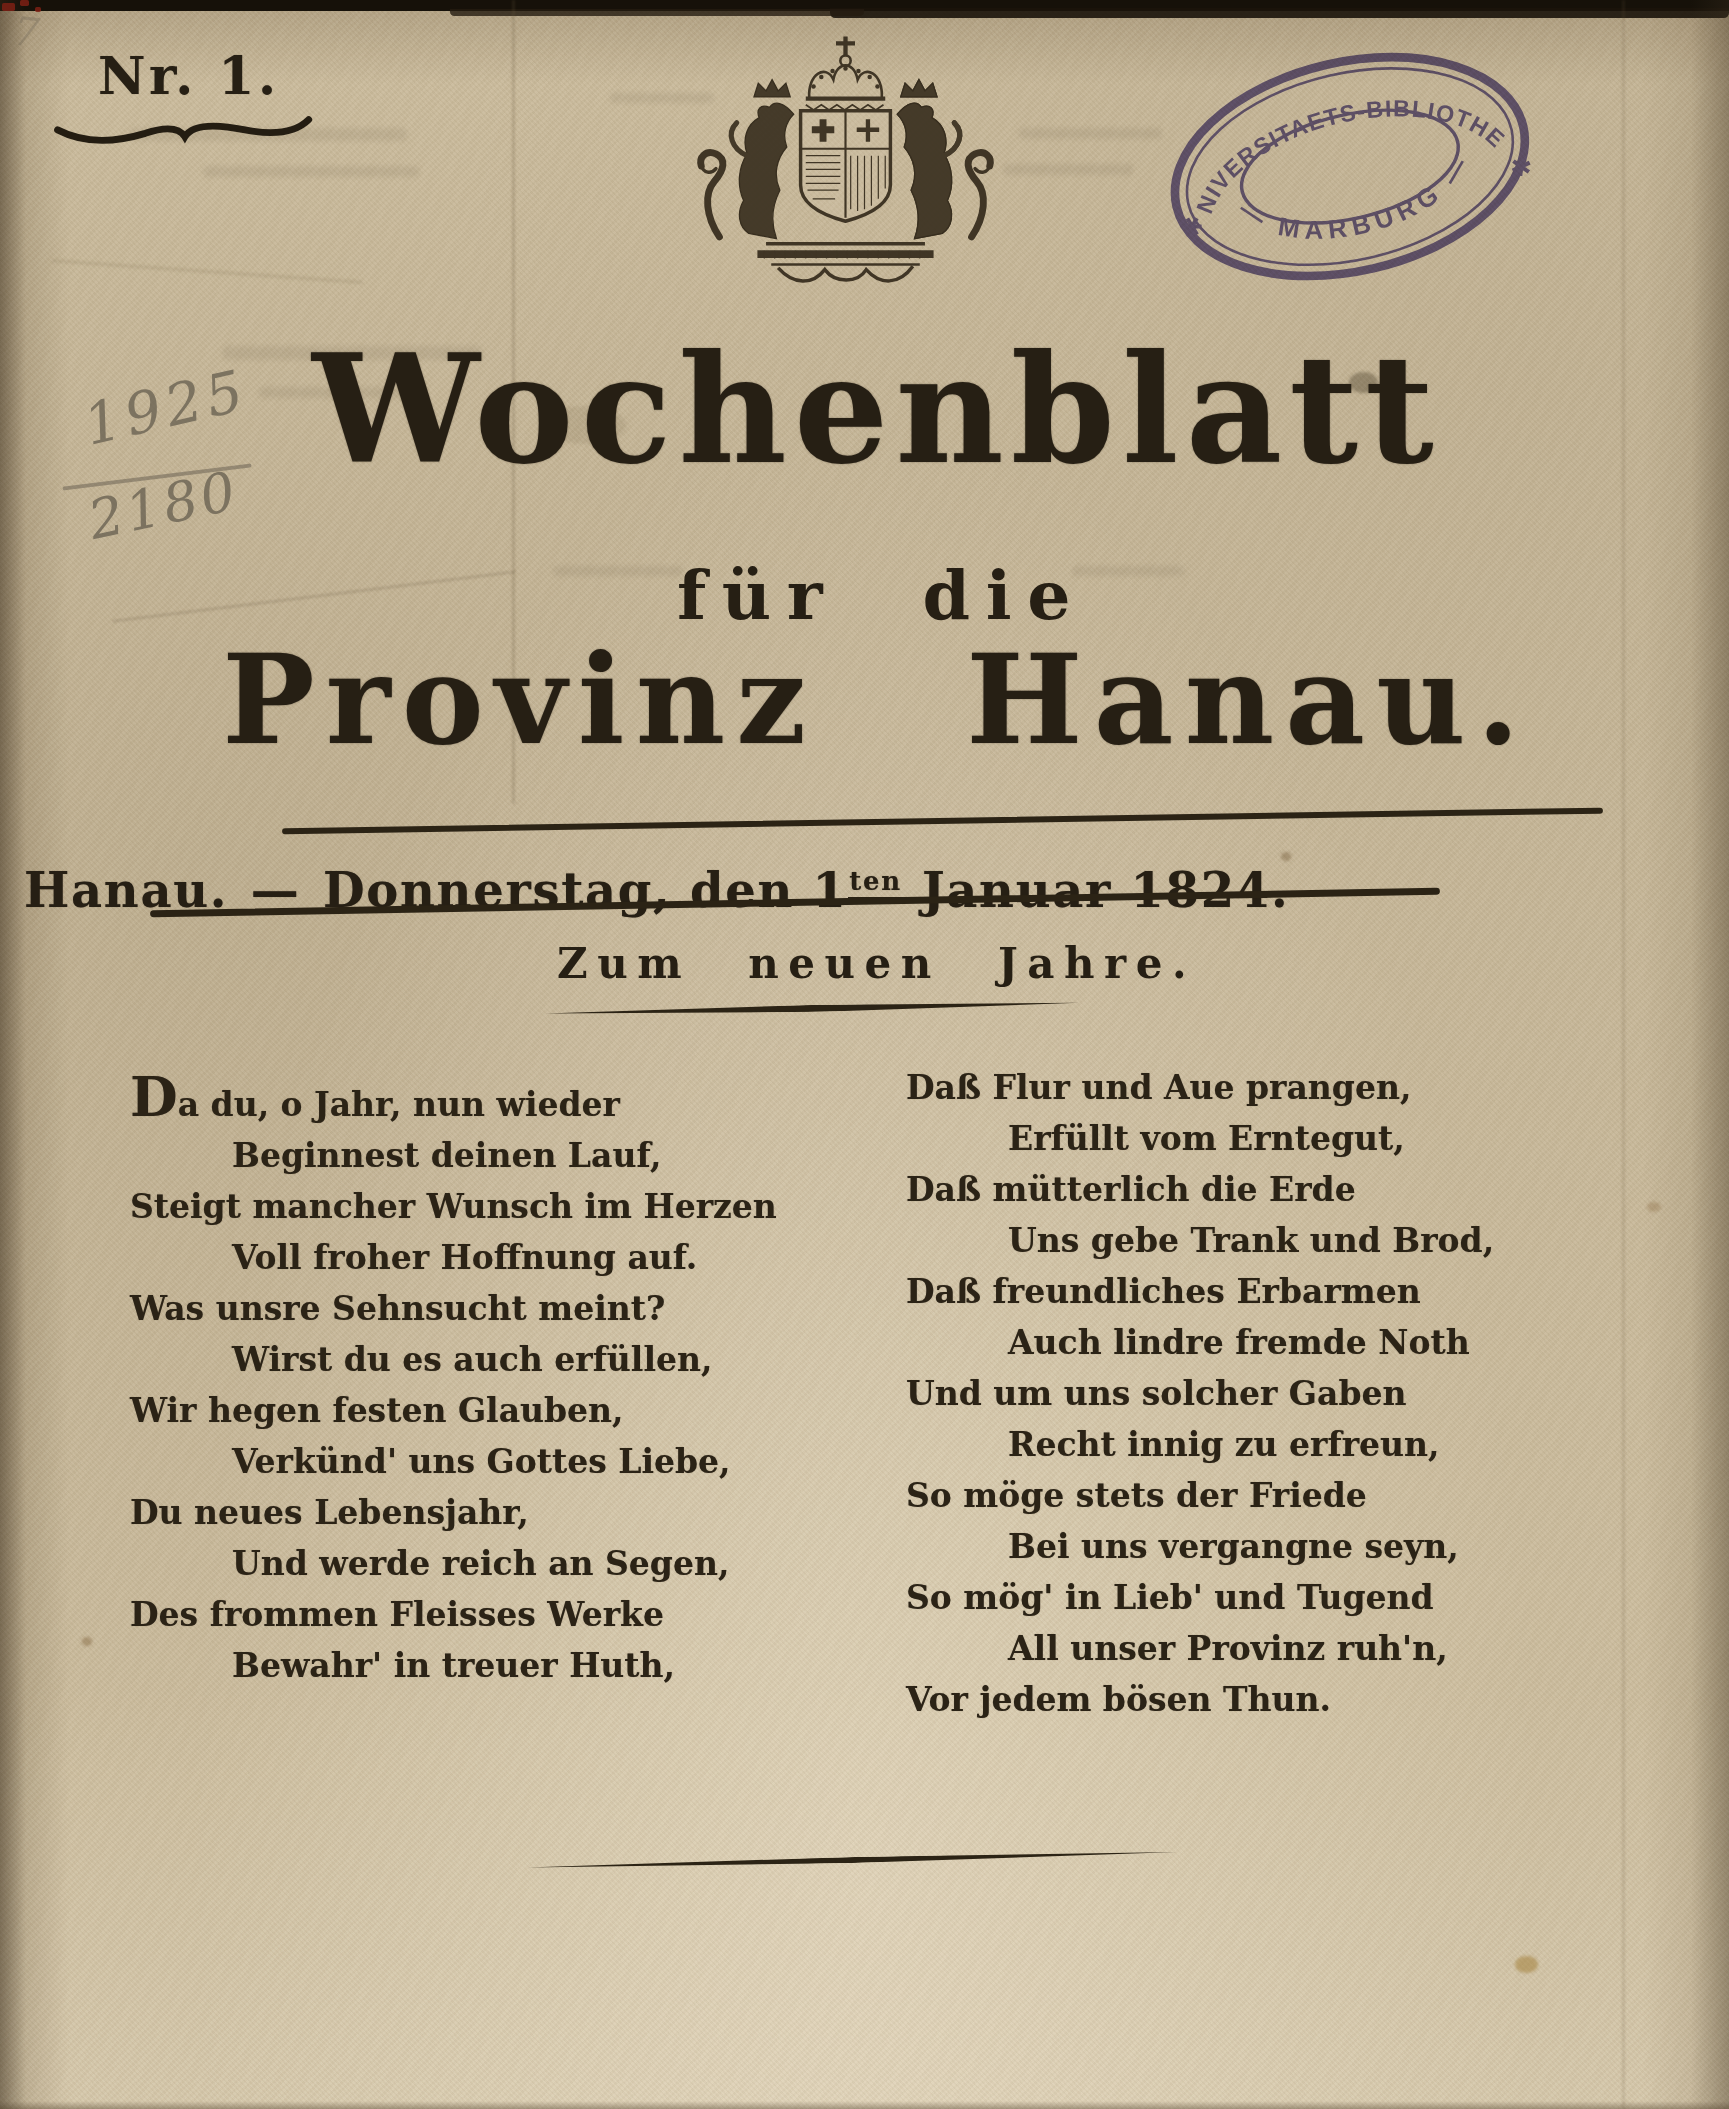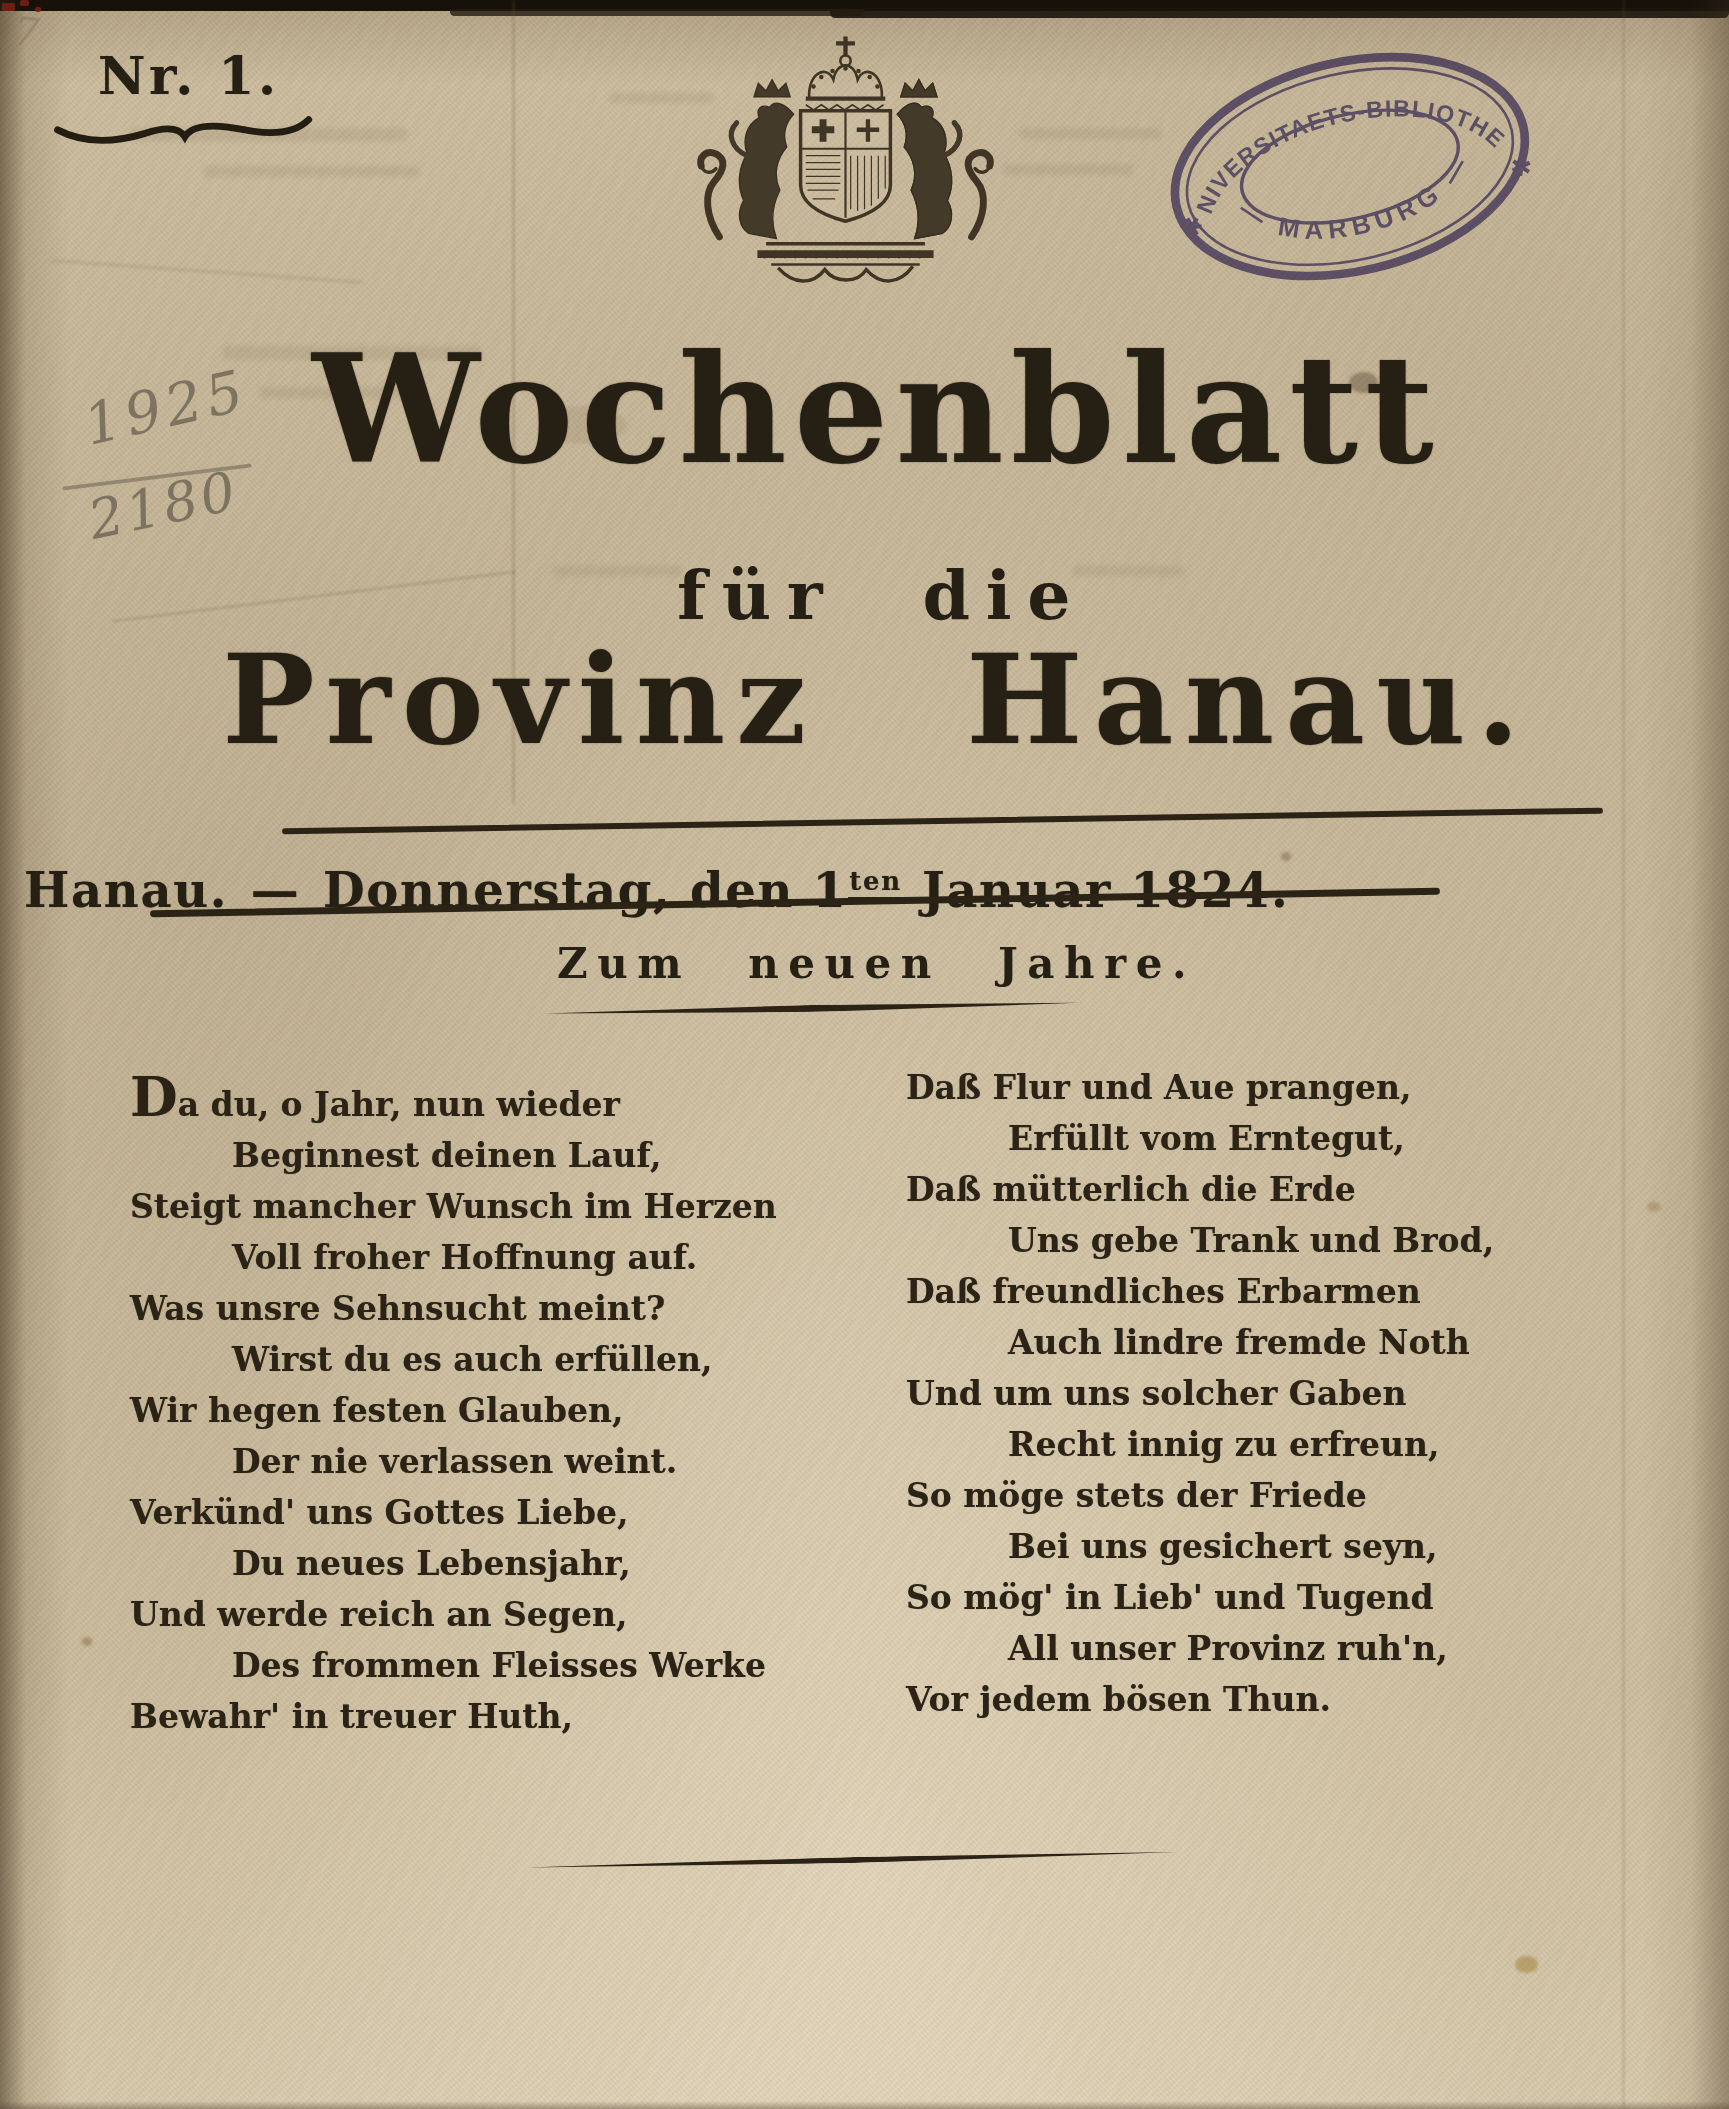--- a/index.html
+++ b/index.html
@@ -236,38 +236,37 @@
 <div class="abs rule rule-short"></div>
 
 <div class="abs poem-col col-left">
   <div class="poem-line">Da du, o Jahr, nun wieder</div>
   <div class="poem-line">Beginnest deinen Lauf,</div>
   <div class="poem-line">Steigt mancher Wunsch im Herzen</div>
   <div class="poem-line">Voll froher Hoffnung auf.</div>
   <div class="poem-line">Was unsre Sehnsucht meint?</div>
   <div class="poem-line">Wirst du es auch erfüllen,</div>
   <div class="poem-line">Wir hegen festen Glauben,</div>
-  <div class="poem-line">Der nie verlassen weint.</div>
   <div class="poem-line">Verkünd' uns Gottes Liebe,</div>
   <div class="poem-line">Du neues Lebensjahr,</div>
   <div class="poem-line">Und werde reich an Segen,</div>
   <div class="poem-line">Des frommen Fleisses Werke</div>
   <div class="poem-line">Bewahr' in treuer Huth,</div>
 </div>
 
 <div class="abs poem-col col-right">
   <div class="poem-line">Daß Flur und Aue prangen,</div>
   <div class="poem-line">Erfüllt vom Erntegut,</div>
   <div class="poem-line">Daß mütterlich die Erde</div>
   <div class="poem-line">Uns gebe Trank und Brod,</div>
   <div class="poem-line">Daß freundliches Erbarmen</div>
   <div class="poem-line">Auch lindre fremde Noth</div>
   <div class="poem-line">Und um uns solcher Gaben</div>
   <div class="poem-line">Recht innig zu erfreun,</div>
   <div class="poem-line">So möge stets der Friede</div>
-  <div class="poem-line">Bei uns gesichert seyn,</div>
+  <div class="poem-line">Bei uns vergangne seyn,</div>
   <div class="poem-line">So mög' in Lieb' und Tugend</div>
   <div class="poem-line">All unser Provinz ruh'n,</div>
   <div class="poem-line">Vor jedem bösen Thun.</div>
 </div>
 
 <div class="abs rule rule-bottom"></div>
 
 
 </body></html>

